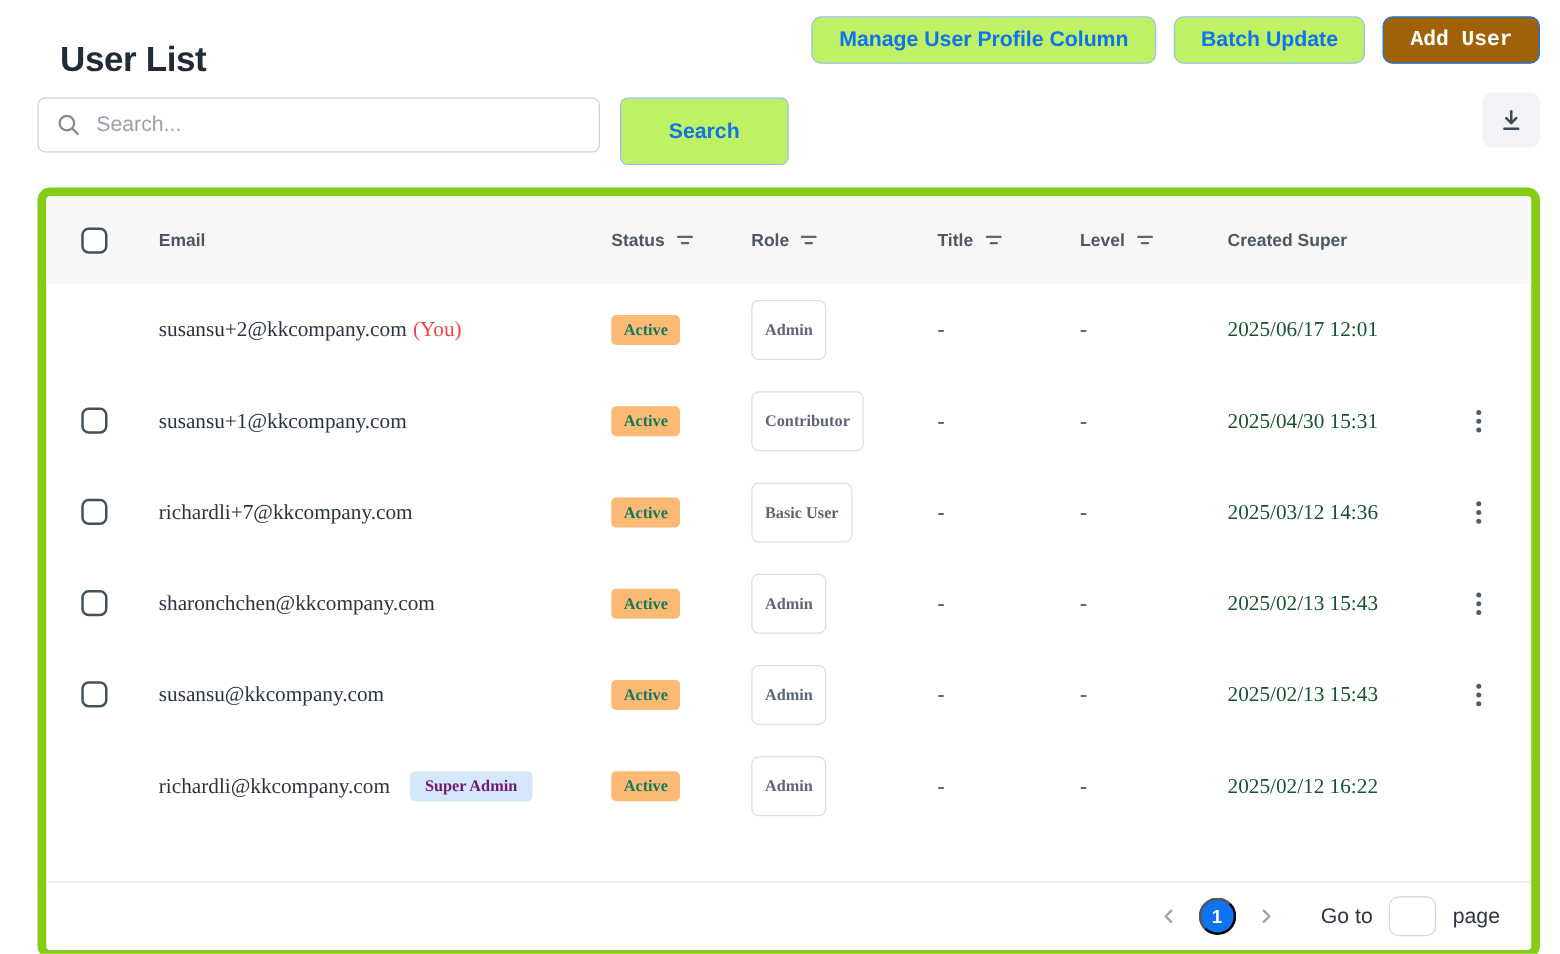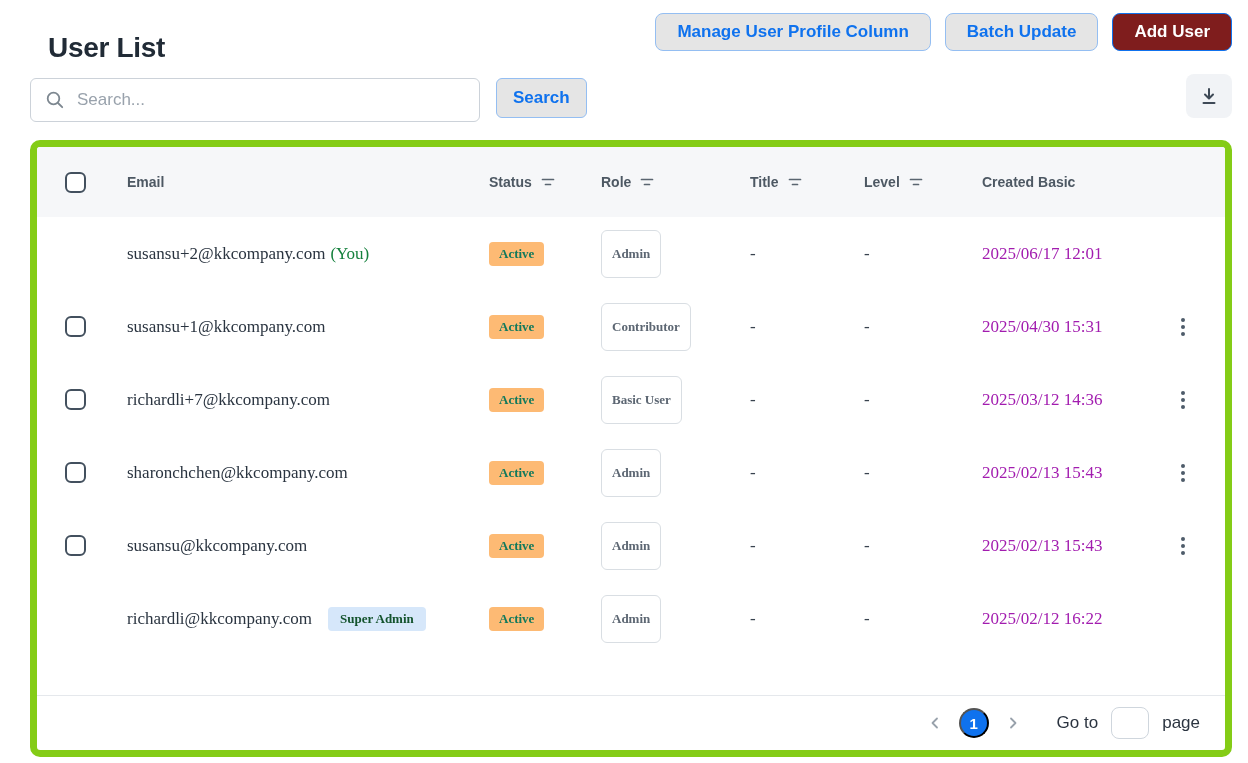--- a/index.html
+++ b/index.html
@@ -9,54 +9,54 @@
     font-family:"Liberation Sans", sans-serif; color:#26303b; position:relative;
   }
 
   
   .topbar { display:flex; justify-content:space-between; align-items:flex-start; padding:13px 16px 0 32px; height:51px; }
   .page-title { font-size:28px; font-weight:700; color:#212b36; margin:16px; line-height:38px; letter-spacing:-0.3px; }
   .actions { display:flex; gap:14px; }
   .btn { height:38px; padding:0 21px; border-radius:8px; font-size:17px; font-weight:700;
          display:inline-flex; align-items:center; justify-content:center; cursor:pointer;
          font-family:"Liberation Sans", sans-serif; }
-  .btn-outline { background:#e5e5e5; color:#0f72ee; border:1px solid #94bef2; }
-  .btn-primary { background:#7f1d1d; color:#ffffff; border:1px solid #0f72ee; }
+  .btn-outline { background:#bef264; color:#0f72ee; border:1px solid #94bef2; }
+  .btn-primary { background:#a16207; color:#ffffff; border:1px solid #0f72ee;font-family:Liberation Mono, monospace; }
 
   
   .controls { margin:27px 16px 0 30px; display:flex; align-items:flex-start; }
   .search-wrap { width:450px; height:44px; border:1px solid #ccd2d9; border-radius:6px;
                  display:flex; align-items:center; padding:0 14px; gap:10px; background:#fff; }
   .search-field { border:none; outline:none; flex:1; font-size:17px; color:#0369a1;
                   font-family:"Liberation Sans", sans-serif; background:transparent; }
   .search-field::placeholder { color:#99a2ac; }
-  .search-btn { margin-left:16px; height:40px; padding:0 16px; border-radius:6px; }
+  .search-btn { margin-left:16px; height:54px; padding:0 38px; border-radius:6px; }
   .export-btn { margin-left:auto; margin-top:-4px; width:46px; height:44px; background:#f1f3f6;
                 border:none; border-radius:8px; display:flex; align-items:center; justify-content:center; cursor:pointer; }
 
   
   .card { margin:18px 16px 0 30px; height:617px; border:7px solid #84cc16; border-radius:10px;
           background:#fff; display:flex; flex-direction:column; overflow:hidden; }
   .grid-row { display:grid; grid-template-columns:90px 362px 112px 149px 114px 118px 190px 1fr; align-items:center; }
   .thead { height:70px; background:#f6f7f9; flex:0 0 auto; }
   .th { font-size:14px; font-weight:700; color:#4d5863; display:flex; align-items:center; gap:9px; }
   .tbody { flex:1 1 auto; }
   .trow { height:73px;font-family:Liberation Serif, serif; }
   .checkbox { width:21px; height:21px; border:2px solid #43505e; border-radius:6px; background:#fff;
               margin-left:28px; cursor:pointer; }
   .email-cell { display:flex; align-items:center; font-size:17px; color:#2a3440; }
-  .email-suffix { color:#15803d; margin-left:5px; }
-  .badge-super { background:#d6e7fa; color:#14532d; font-size:13px; font-weight:700;
+  .email-suffix { color:#ef4444; margin-left:5px; }
+  .badge-super { background:#d6e7fa; color:#701a75; font-size:13px; font-weight:700;
                  padding:4px 12px; border-radius:4px; margin-left:16px; white-space:nowrap; }
   .badge-active { display:inline-block; background:#fdba74; color:#12795c; font-size:13px; font-weight:700;
                   padding:4px 10px; border-radius:4px; }
   .tag-role { display:inline-block; background:#fff; border:1px solid #d9dee3; color:#5d6773;
               font-size:13px; font-weight:600; padding:15px 10px; border-radius:6px; }
   .dash { font-size:17px; color:#39434f; }
-  .date { font-size:17px; color:#a21caf; }
+  .date { font-size:17px; color:#14532d; }
   .kebab { justify-self:end; margin-right:36px; display:flex; flex-direction:column; gap:3px;
            padding:4px; cursor:pointer; }
   .kebab i { width:4px; height:4px; border-radius:50%; background:#4e5c6a; }
 
   
   .tfoot { flex:0 0 55px; border-top:1px solid #e5e8ec; display:flex; align-items:center;
            justify-content:flex-end; padding-right:25px; }
   .page-chevron { border:none; background:transparent; display:flex; align-items:center; justify-content:center;
                   width:16px; height:16px; cursor:pointer; padding:0; }
   .page-current { width:30px; height:30px; border-radius:50%; background:#0f72ee; color:#fff;
@@ -139,21 +139,21 @@
     <div class="th">
       <span>Level</span>
       <span style="display:flex;cursor:pointer">
         <svg width="14" height="11" viewBox="0 0 14 11" stroke="#5a6570" stroke-width="1.7" stroke-linecap="round">
             <line x1="1.5" y1="2.5" x2="12.5" y2="2.5"></line>
             <line x1="4.5" y1="7.5" x2="9.5" y2="7.5"></line>
           </svg>
       </span>
     </div>
     <div class="th">
-      <span>Created Basic</span>
+      <span>Created Super</span>
     </div>
     <div></div>
   </div>
 
   <div class="tbody">
 
     <div class="trow grid-row">
       <div></div>
       <div class="email-cell">
         <span>susansu+2@kkcompany.com</span>

